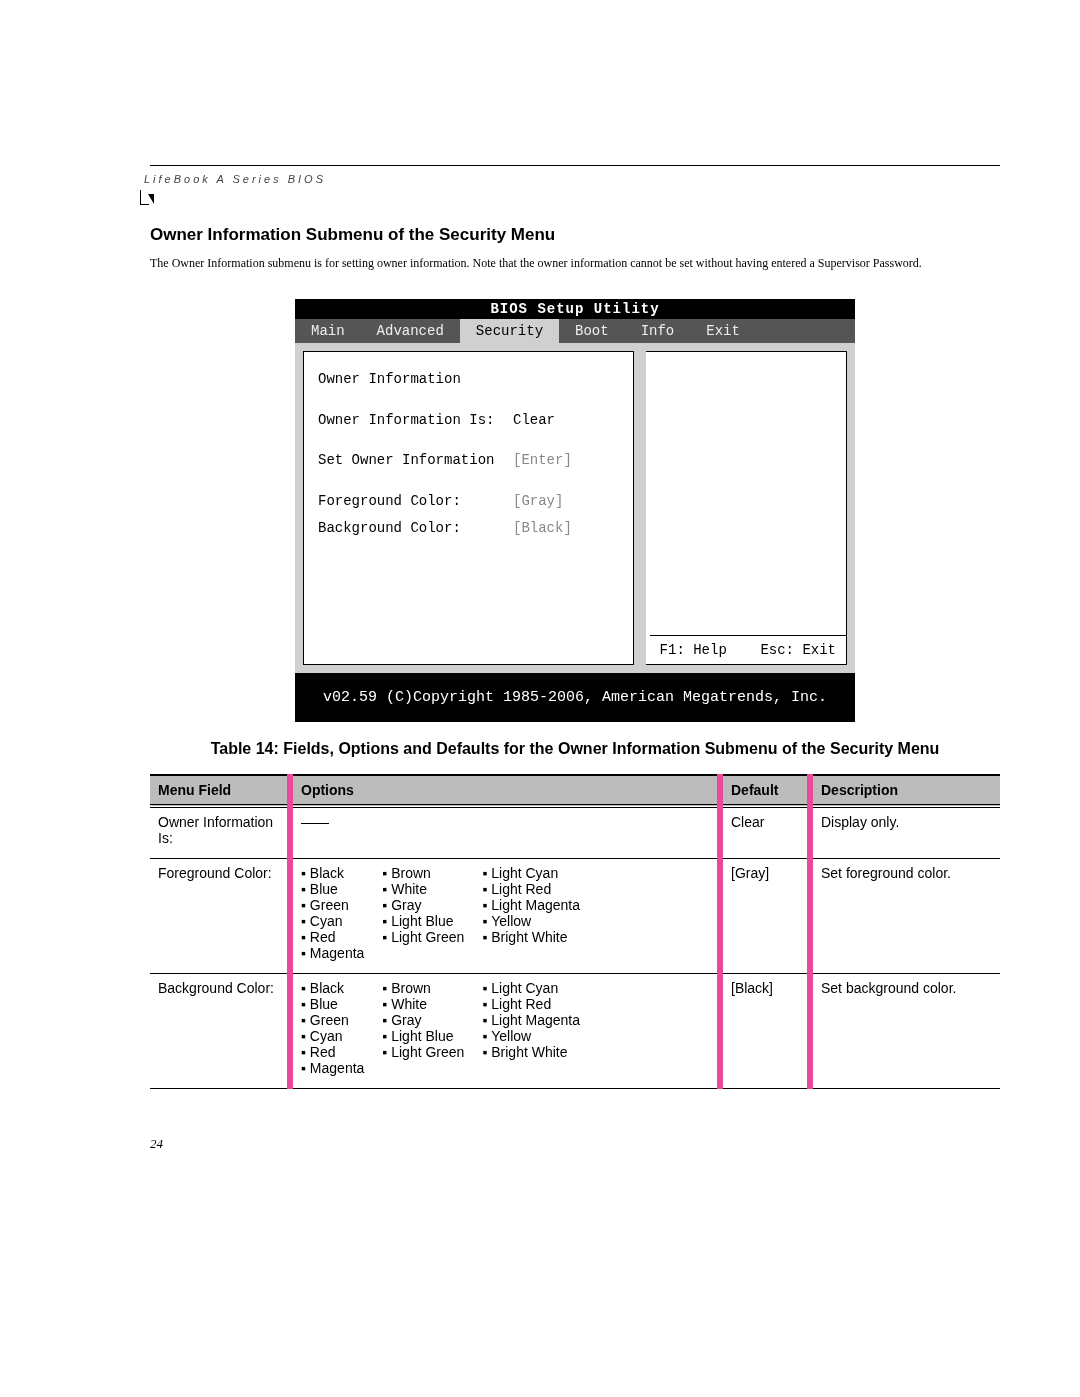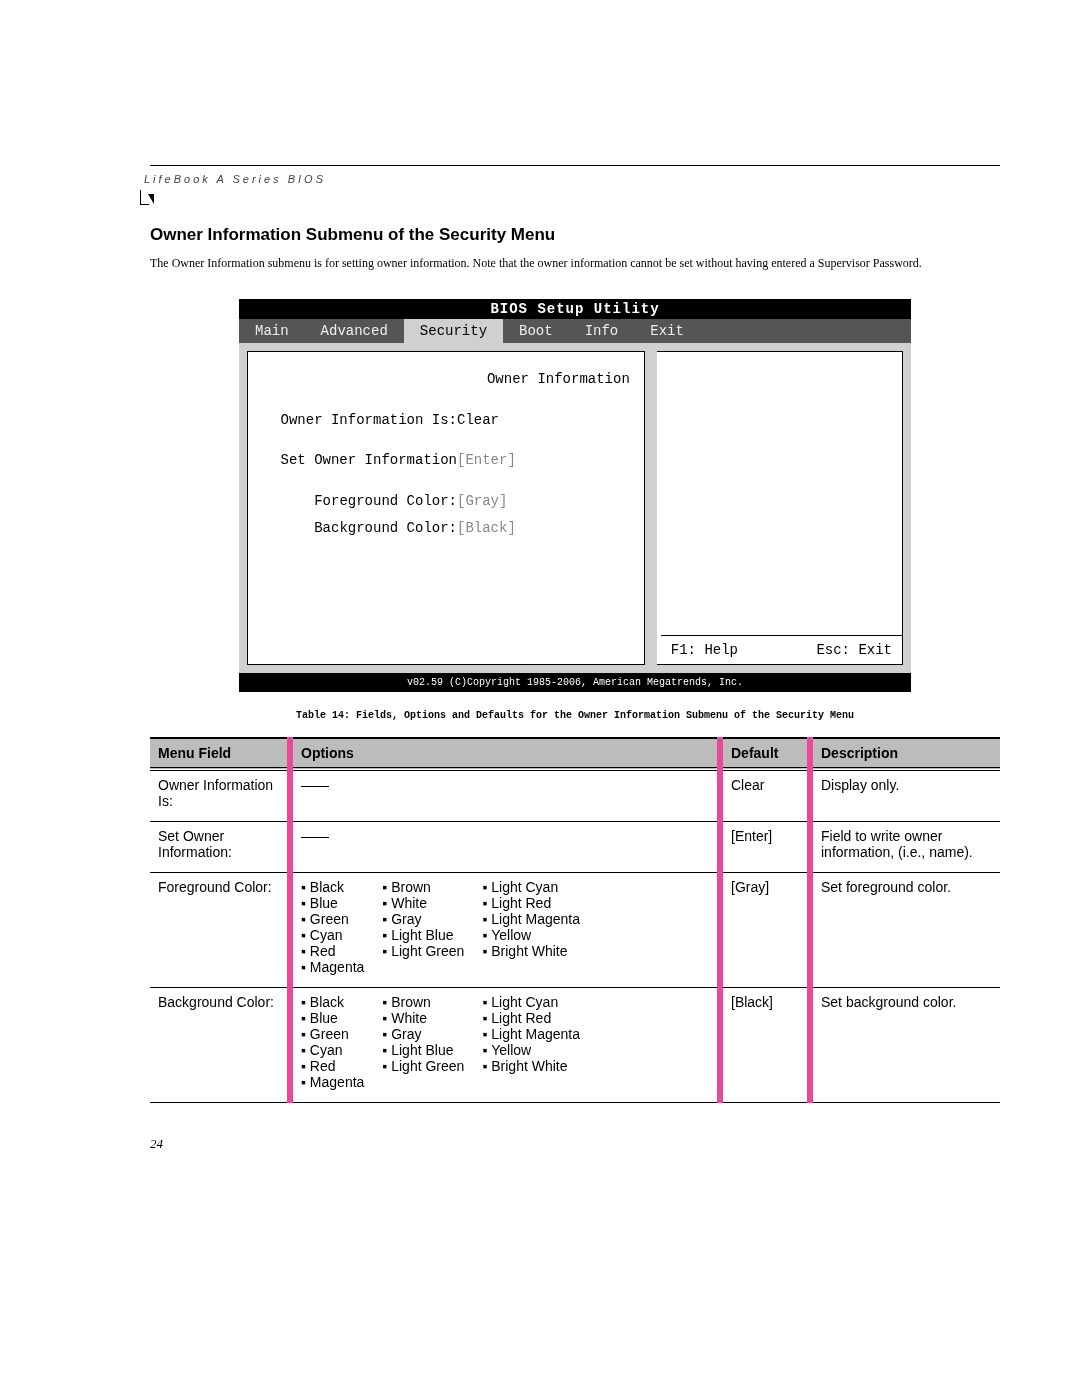--- a/index.html
+++ b/index.html
@@ -64,21 +64,21 @@
     font-weight: bold;
     font-size: 17px;
   }
   .intro {
     margin-top: 10px;
     font-size: 12px;
     line-height: 1.35;
   }
   
   .bios-wrap {
-    width: 672px;
+    width: 560px;
     margin: 28px auto 4px auto;
     font-family: "Courier New", monospace;
     font-size: 14px;
     color: #000;
   }
   .bios-titlebar {
     background: #000;
     color: #fff;
     text-align: center;
     padding: 2px 0;
@@ -99,21 +99,20 @@
   }
   .bios-body {
     background: #d0d0d0;
     border-left: 0;
     height: 330px;
     display: flex;
     gap: 12px;
     padding: 8px;
     box-sizing: border-box;
     position: relative;
-    text-align: right;
   }
   .bios-left {
     flex: 1.2;
     background: #fff;
     border: 1px solid #000;
     padding: 14px;
     box-sizing: border-box;
     line-height: 1.9;
   }
   .bios-right {
@@ -133,37 +132,37 @@
     justify-content: space-between;
   }
   .bios-val { color: #888; }
   .bios-row { display: flex; }
   .bios-label { width: 195px; }
   .bios-heading { margin-bottom: 14px; }
   .bios-footer {
     background: #000;
     color: #fff;
     text-align: center;
-    padding: 4px 0;
+    padding: 16px 0;
     font-family: "Courier New", monospace;
-    font-size: 10px;
+    font-size: 15px;
   }
   .figure-caption {
     text-align: center;
     margin-top: 18px;
     font-family: Arial, Helvetica, sans-serif;
     font-weight: bold;
     font-size: 11px;
   }
   .table-caption {
     text-align: center;
     margin-top: 18px;
-    font-family: Liberation Mono, monospace;
-    font-weight: bold;
-    font-size: 10px;
+    font-family: Liberation Sans, sans-serif;
+    font-weight: bold;
+    font-size: 16px;
   }
   
   table.bios-table {
     width: 100%;
     border-collapse: collapse;
     margin-top: 16px;
     font-family: Arial, Helvetica, sans-serif;
     font-size: 14px;
   }
   table.bios-table th {
@@ -275,26 +274,20 @@
         </tr>
     </thead>
     <tbody id="tbody">
         <tr>
           <td>Owner Information Is:</td>
           <td><span class="em-dash"></span></td>
           <td>Clear</td>
           <td>Display only.</td>
         </tr>
         <tr>
-          <td>Set Owner Information:</td>
-          <td><span class="em-dash"></span></td>
-          <td>[Enter]</td>
-          <td>Field to write owner information, (i.e., name).</td>
-        </tr>
-        <tr>
           <td>Foreground Color:</td>
           <td>
             <div class="opts">
               <ul>
                 <li>Black</li>
                 <li>Blue</li>
                 <li>Green</li>
                 <li>Cyan</li>
                 <li>Red</li>
                 <li>Magenta</li>

